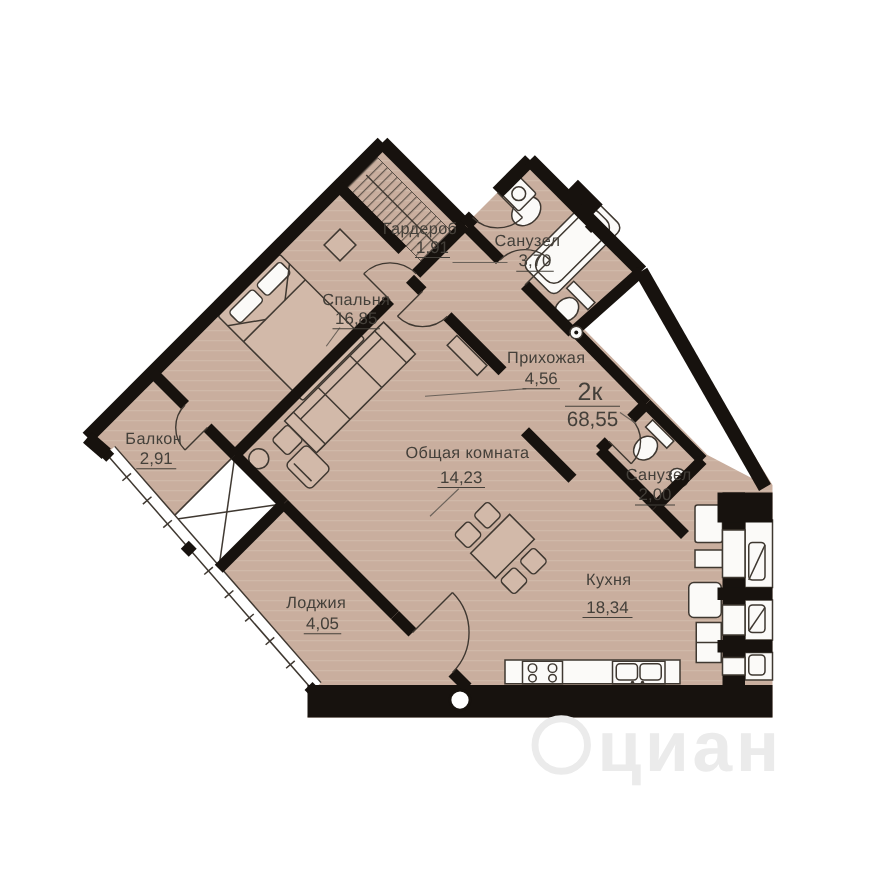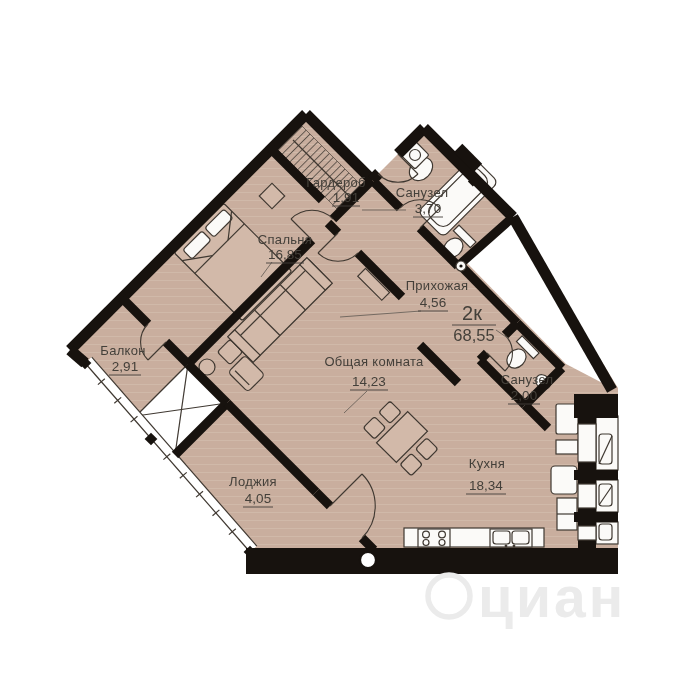--- a/index.html
+++ b/index.html
@@ -1,17 +1,17 @@
 <!DOCTYPE html>
 <html style="--floor: #c9ae9e; --stripe: #d6c0b0; --wall: #17120e; --line: #3f3831; --fixture: #fbfaf8; --label: #44403a; --watermark: #ebebeb;"><head>
 <meta charset="utf-8">
 <style>
   html,body{margin:0;padding:0;background:#ffffff;}
   .stage{width:700px;height:700px;position:relative;background:#fff;overflow:hidden;
-         font-family:"Liberation Sans", sans-serif;}
+         font-family:"Liberation Sans", sans-serif;border-radius:28px;}
   svg{display:block;}
   .wall-out{stroke:var(--wall,#17120e);stroke-width:11;stroke-linecap:butt;fill:none;}
   .wall-in{stroke:var(--wall,#17120e);stroke-width:9;stroke-linecap:butt;fill:none;}
   .thin{stroke:var(--line,#3f3831);stroke-width:1.2;fill:none;}
   .fixture{fill:var(--fixture,#fbfaf8);stroke:var(--line,#3f3831);stroke-width:1.2;}
   .furn{fill:#d2b9a9;stroke:var(--line,#3f3831);stroke-width:1.2;}
   .arc{stroke:var(--line,#3f3831);stroke-width:1.1;fill:none;}
   .leader{stroke:#6b625a;stroke-width:0.9;fill:none;}
   .room-name{font-size:13px;fill:var(--label,#44403a);text-anchor:middle;letter-spacing:.3px;}
   .room-area{font-size:13.5px;fill:var(--label,#44403a);text-anchor:middle;}

